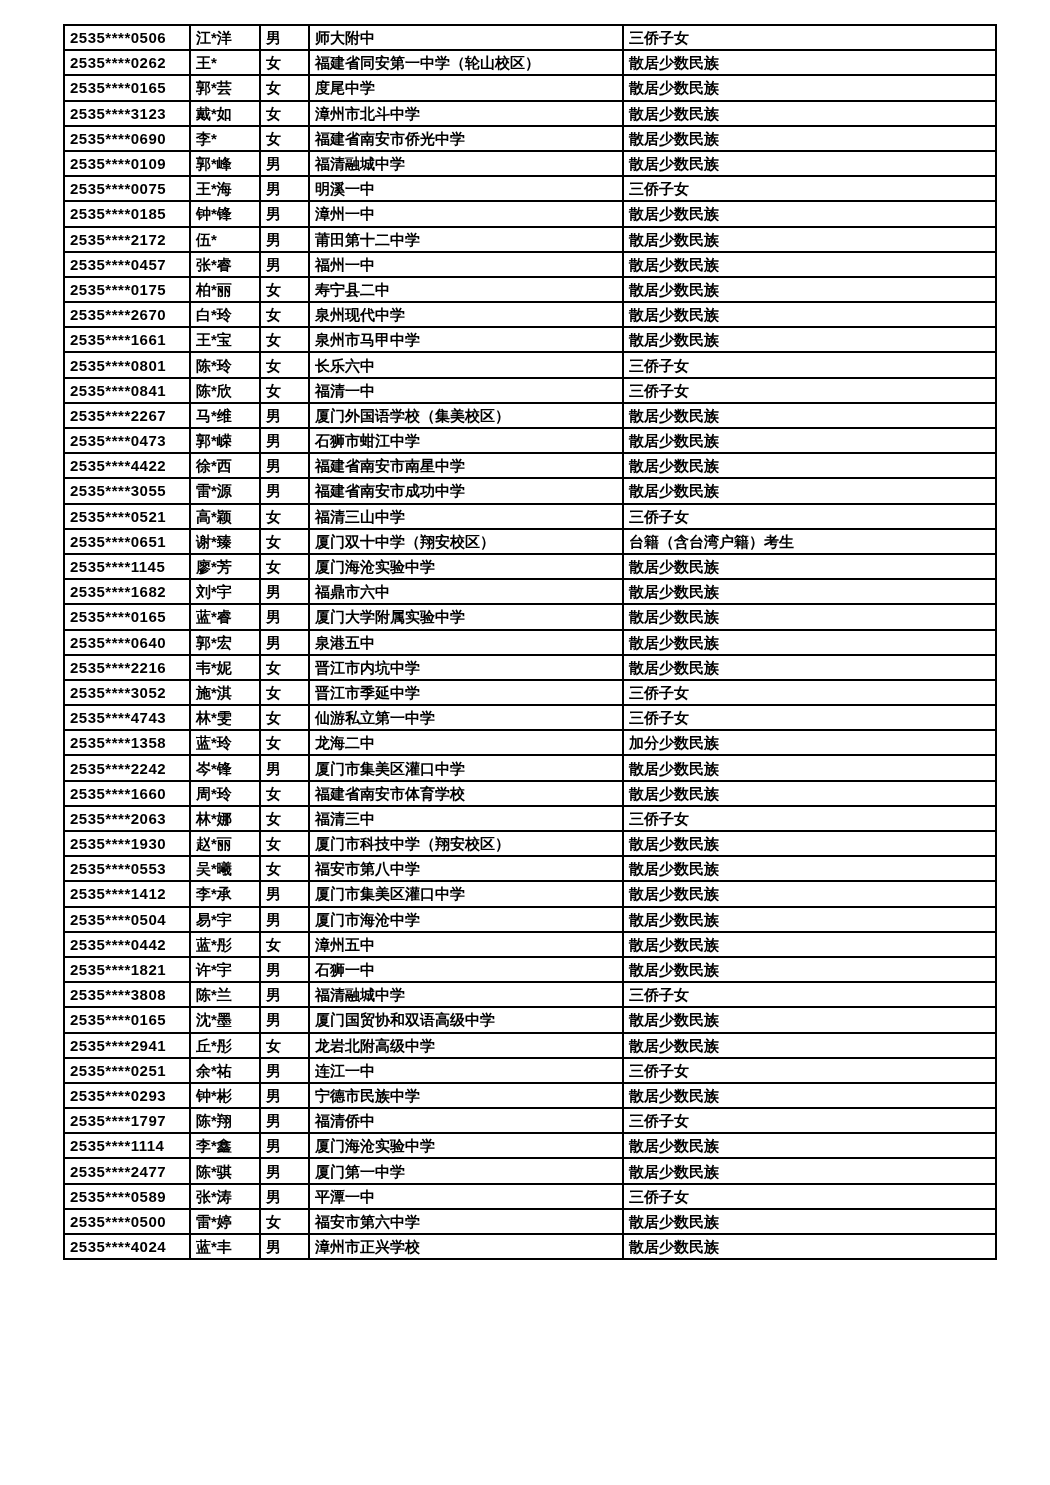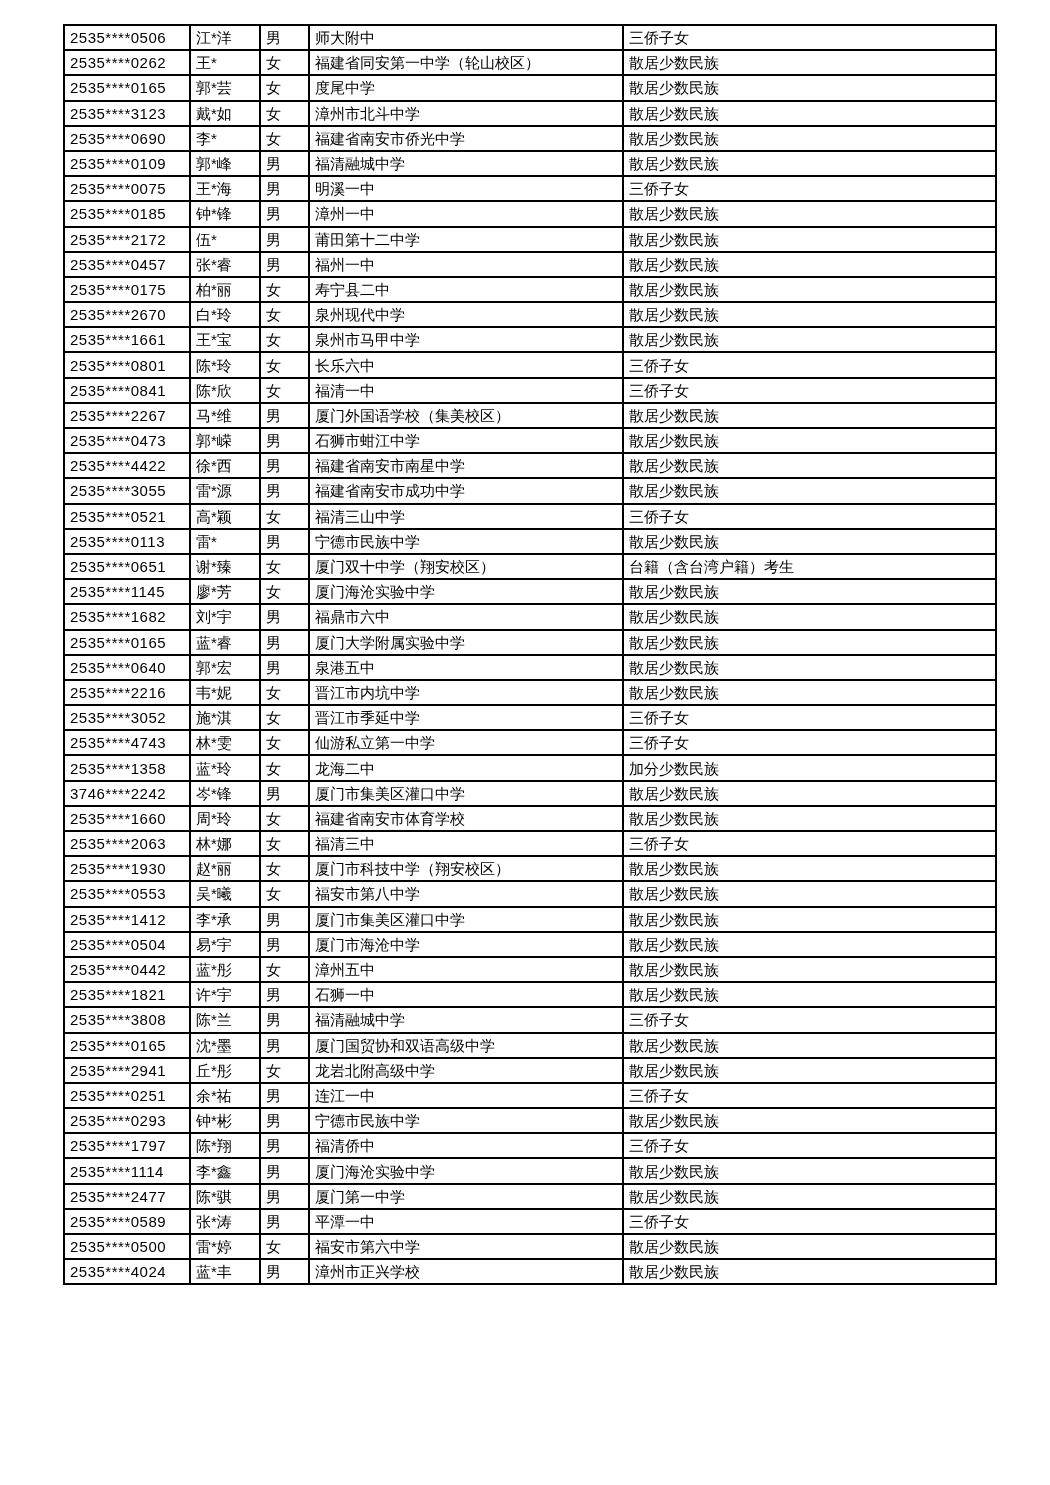--- a/index.html
+++ b/index.html
@@ -12,20 +12,21 @@
   }
   .sheet {
     position: absolute;
     left: 63px;
     top: 24px;
   }
   table.roster {
     border-collapse: collapse;
     table-layout: fixed;
     background: #ffffff;
+    font-weight: bold;
   }
   table.roster td {
     border: 2px solid #000000;
     height: 23.2px;
     padding: 0 2px 0 5px;
     font-size: 15px;
     line-height: 1;
     color: #000000;
     white-space: nowrap;
     overflow: hidden;
@@ -177,27 +178,20 @@
           <td class="c-category">散居少数民族</td>
         </tr>
         <tr>
           <td class="c-id">2535****0521</td>
           <td class="c-name">高*颖</td>
           <td class="c-gender">女</td>
           <td class="c-school">福清三山中学</td>
           <td class="c-category">三侨子女</td>
         </tr>
         <tr>
-          <td class="c-id">2535****0113</td>
-          <td class="c-name">雷*</td>
-          <td class="c-gender">男</td>
-          <td class="c-school">宁德市民族中学</td>
-          <td class="c-category">散居少数民族</td>
-        </tr>
-        <tr>
           <td class="c-id">2535****0651</td>
           <td class="c-name">谢*臻</td>
           <td class="c-gender">女</td>
           <td class="c-school">厦门双十中学（翔安校区）</td>
           <td class="c-category">台籍（含台湾户籍）考生</td>
         </tr>
         <tr>
           <td class="c-id">2535****1145</td>
           <td class="c-name">廖*芳</td>
           <td class="c-gender">女</td>
@@ -247,21 +241,21 @@
           <td class="c-category">三侨子女</td>
         </tr>
         <tr>
           <td class="c-id">2535****1358</td>
           <td class="c-name">蓝*玲</td>
           <td class="c-gender">女</td>
           <td class="c-school">龙海二中</td>
           <td class="c-category">加分少数民族</td>
         </tr>
         <tr>
-          <td class="c-id">3746****2242</td>
+          <td class="c-id">2535****2242</td>
           <td class="c-name">岑*锋</td>
           <td class="c-gender">男</td>
           <td class="c-school">厦门市集美区灌口中学</td>
           <td class="c-category">散居少数民族</td>
         </tr>
         <tr>
           <td class="c-id">2535****1660</td>
           <td class="c-name">周*玲</td>
           <td class="c-gender">女</td>
           <td class="c-school">福建省南安市体育学校</td>

